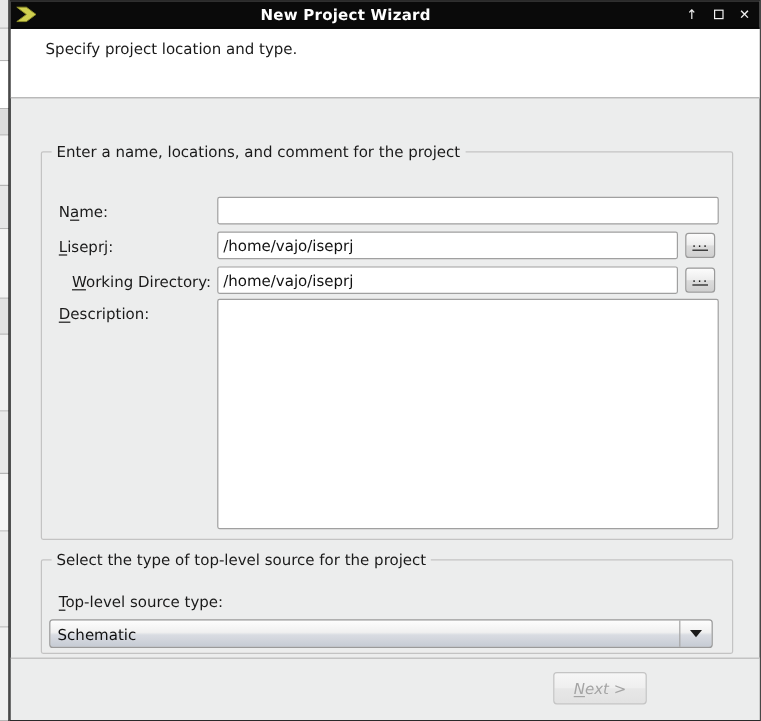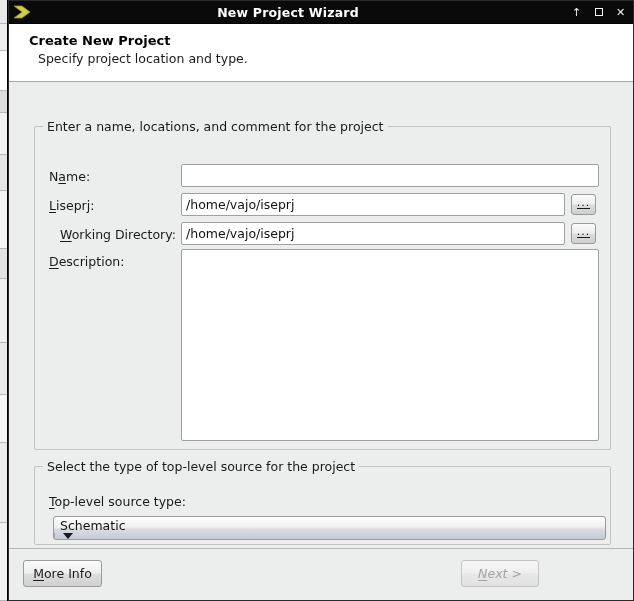--- a/index.html
+++ b/index.html
@@ -299,21 +299,20 @@
     </div>
     <div class="tb-title">New Project Wizard</div>
     <div class="tb-buttons">
       <div class="tb-btn"><span>↑</span></div>
       <div class="tb-btn"><span class="sq-box"></span></div>
       <div class="tb-btn"><span>✕</span></div>
     </div>
   </div>
 
   <div id="header">
-    <div class="h-title">Create New Project</div>
     <div class="h-sub">Specify project location and type.</div>
   </div>
 
   <div id="body">
 
     <div class="groupbox" style="left:25px; top:44px; width:575px; height:322px;">
       <div class="gb-legend">Enter a name, locations, and comment for the project</div>
     </div>
 
     <div class="flabel" style="left:40px; top:87px;">
@@ -343,33 +342,30 @@
     <textarea class="tinput" style="left: 172px; top: 167px; width: 418px; height: 192px;"></textarea>
 
     <div class="groupbox" style="left:25px; top:384px; width:575px; height:77px;">
       <div class="gb-legend">Select the type of top-level source for the project</div>
     </div>
 
     <div class="flabel" style="left:40px; top:412px;">
       <span></span><span class="mn">T</span><span>op-level source type:</span>
     </div>
 
-    <div class="combo" style="left:44px; top:434px; width:553px;flex-direction:column;">
+    <div class="combo" style="left:32px; top:434px; width:553px;">
       <div class="combo-text">Schematic</div>
       <div class="combo-arrow">
         <span class="caret-down"></span>
       </div>
     </div>
 
   </div>
 
   <div id="footer">
-    <div class="pbtn" style="left:14px; top:11px; width:79px;">
-      <span><span></span><span class="mn">M</span><span>ore Info</span></span>
-    </div>
 
     <div class="pbtn disabled" style="left:452px; top:11px; width:78px;font-style:italic;">
       <span><span></span><span class="mn">N</span><span>ext &gt;</span></span>
     </div>
 
   </div>
 
 </div>
 
 </body></html>

